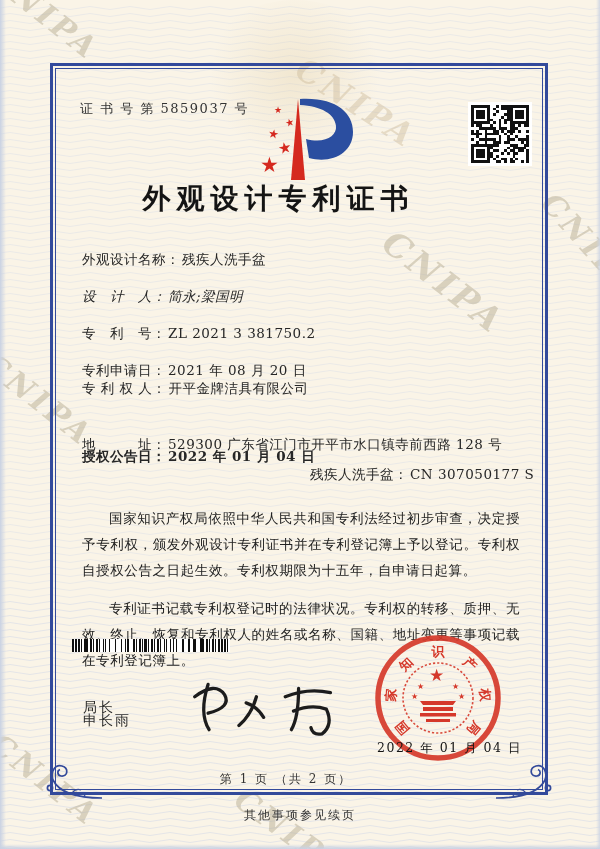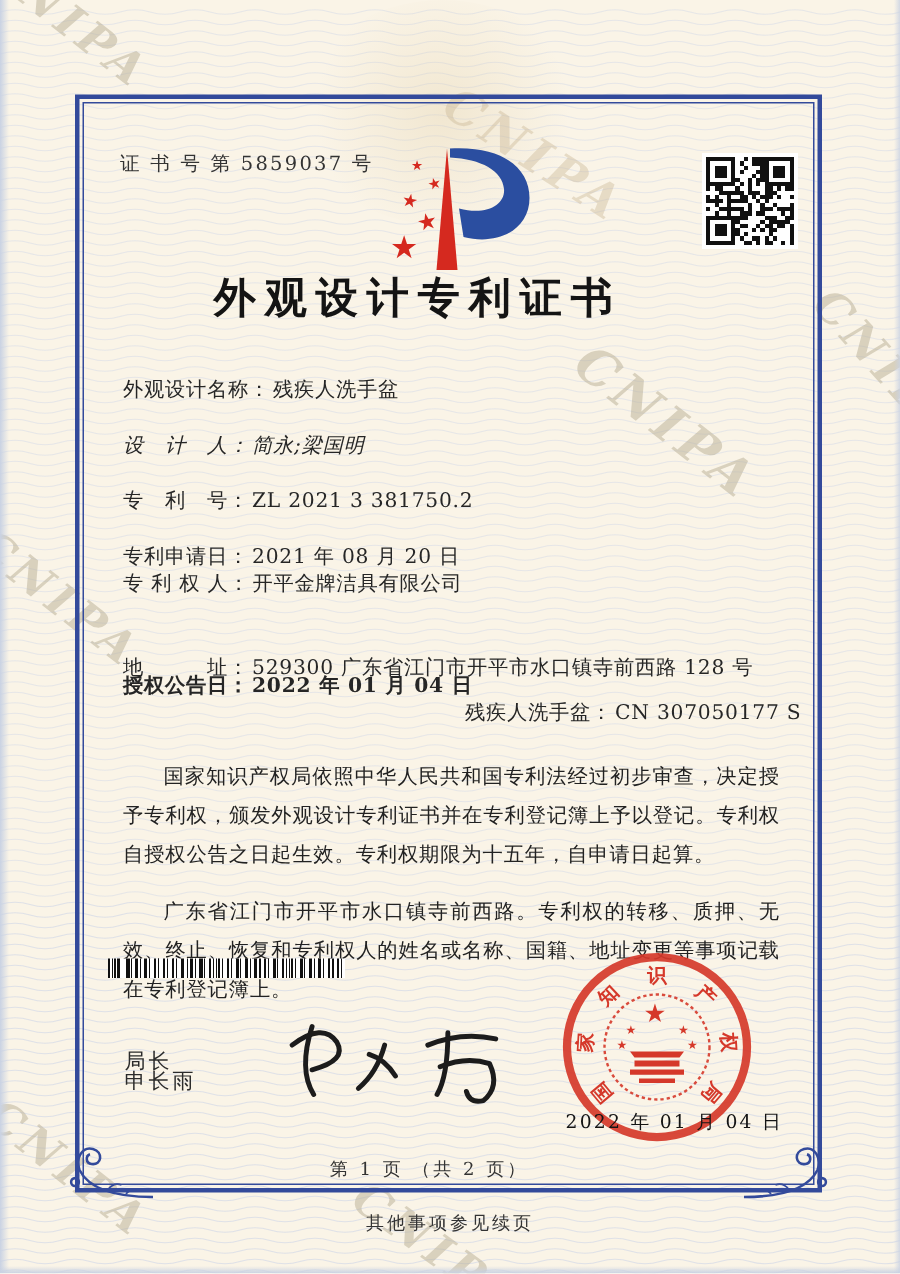--- a/index.html
+++ b/index.html
@@ -465,21 +465,21 @@
   </div>
   <div class="abs frow" style="top:448px;font-weight:bold;">
     <span class="lab">授权公告日：</span><span>2022 年 01 月 04 日</span>
   </div>
   <div class="abs frow" style="left:310px;top:466px;">
     <span class="lab">残疾人洗手盆：</span><span>CN 307050177 S</span>
   </div>
 
   <div class="abs paras">
     <p>国家知识产权局依照中华人民共和国专利法经过初步审查，决定授予专利权，颁发外观设计专利证书并在专利登记簿上予以登记。专利权自授权公告之日起生效。专利权期限为十五年，自申请日起算。</p>
-    <p>广东省江门市开平市水口镇寺前西路。专利权的转移、质押、无效、终止、恢复和专利权人的姓名或名称、国籍、地址变更等事项记载在专利登记簿上。</p>
+    <p>专利证书记载专利权登记时的法律状况。专利权的转移、质押、无效、终止、恢复和专利权人的姓名或名称、国籍、地址变更等事项记载在专利登记簿上。</p>
   </div>
 
   <div class="abs barcode"></div>
 
   <div class="abs director-title">局长</div>
   <div class="abs director-name">申长雨</div>
 
   <svg class="abs sig" width="175" height="72" viewBox="0 0 150 70" fill="none" stroke="#1c1c1c" stroke-width="3.2" stroke-linecap="round" stroke-linejoin="round">
     <path d="M25,14 q-9,28 1,44"></path>
     <path d="M12,26 q20,-15 29,-2 q7,12 -16,18"></path>

